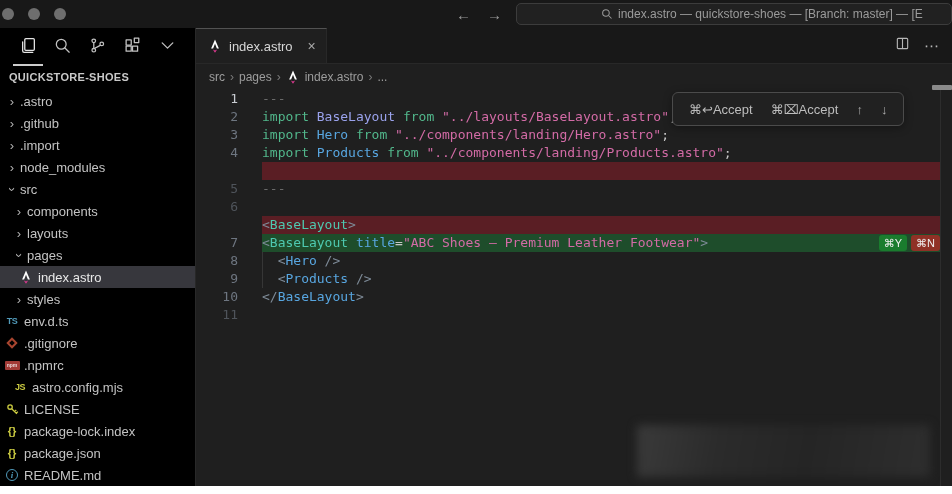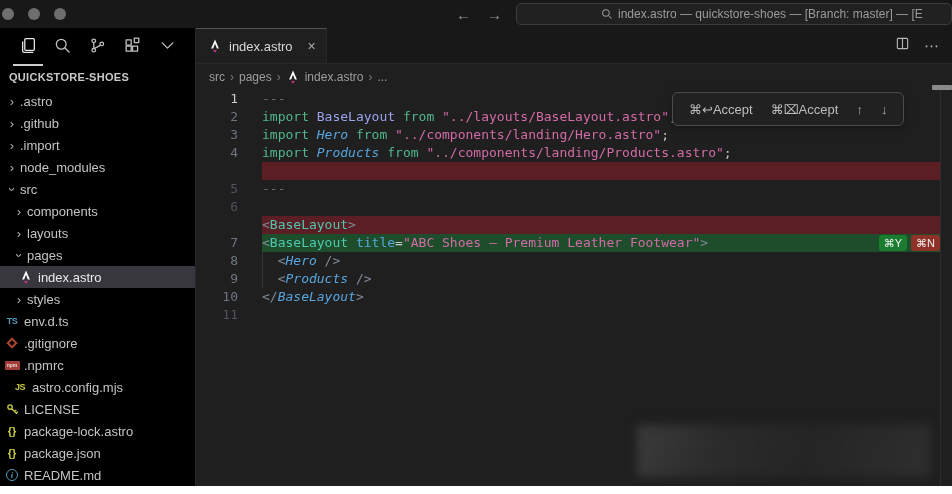--- a/index.html
+++ b/index.html
@@ -61,21 +61,21 @@
   .codearea { position:absolute; top:62px; left:0; right:0; bottom:0; font-family:"DejaVu Sans Mono", monospace; font-size:13px; line-height:18px; }
   .cl { display:flex; height:18px; margin-right:12px; }
   .gut { width:66px; flex:none; padding-right:24px; text-align:right; color:#6e7681; user-select:none; }
   .gut.active { color:#c8ccd1; }
   .gut.dim { color:#4f545b; }
   .lc { flex:1; position:relative; white-space:pre; }
   .cl.del .lc { background:var(--diff_del_bg); }
   .cl.add .lc { background:var(--diff_add_bg); display:flex; }
   .cl.add .code-text { white-space:pre; }
   .guide { position:absolute; left:0; top:0; bottom:0; width:1px; background:#363636; }
-  .tok-k { color:var(--keyword); } .tok-cmp { color:var(--component); } .tok-id { color:var(--identifier);font-style:italic; }
+  .tok-k { color:var(--keyword); } .tok-cmp { color:var(--component); } .tok-id { color:var(--identifier); }
   .tok-s { color:var(--string); } .tok-p { color:#c8c8c8; } .tok-br { color:#7e8b98; }
   .tok-cm { color:#6a6a6a; } .tok-t { color:var(--tag); } .tok-attr { color:var(--identifier); }
   .badges { margin-left:auto; display:flex; align-items:center; gap:4px; }
   .badge { height:16px; display:flex; align-items:center; padding:0 5px; border-radius:3px; color:#f0f0f0; font-family:"Liberation Sans", sans-serif; font-size:11px; cursor:pointer; }
   .badge.accept { background:var(--badge_accept_bg); }
   .badge.reject { background:var(--badge_reject_bg); }
 
   
   .inline-widget { position:absolute; left:476px; top:64px; height:34px; display:flex; align-items:center; gap:18px; padding:0 16px; background:#212121; border:1px solid #4b4b4b; border-radius:6px; color:#bdbdbd; font-size:13px; z-index:6; box-shadow:0 2px 8px rgba(0,0,0,.35); }
   .inline-widget .wbtn { cursor:pointer; white-space:nowrap; }
@@ -226,21 +226,21 @@
                 <circle cx="5" cy="5" r="2.7"></circle>
                 <path d="M7 7 L13.4 13.4 M10.6 10.6 l2-2 M12.6 12.6 l2-2"></path>
               </svg>
             </span>
             <span>LICENSE</span>
           </div>
           <div class="trow" style="padding-left: 4px;">
             <span class="ficon">
               <span class="fi-braces">{}</span>
             </span>
-            <span>package-lock.astro</span>
+            <span>package-lock.index</span>
           </div>
           <div class="trow" style="padding-left: 4px;">
             <span class="ficon">
               <span class="fi-braces">{}</span>
             </span>
             <span>package.json</span>
           </div>
           <div class="trow" style="padding-left: 4px;">
             <span class="ficon">
               <span class="fi-info">i</span>

